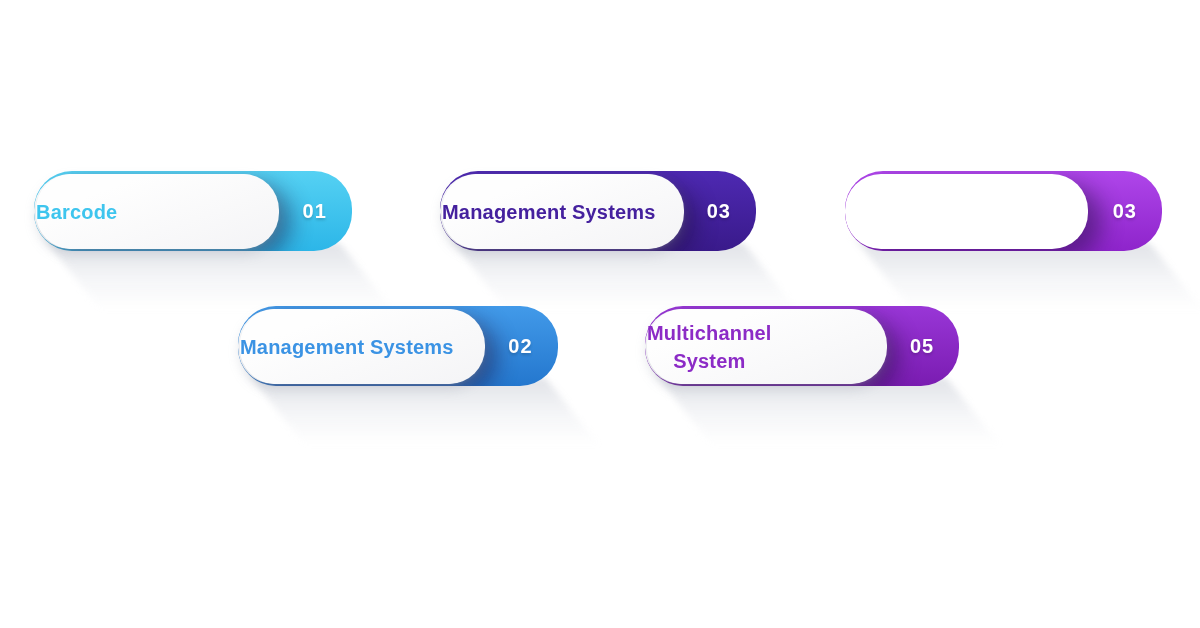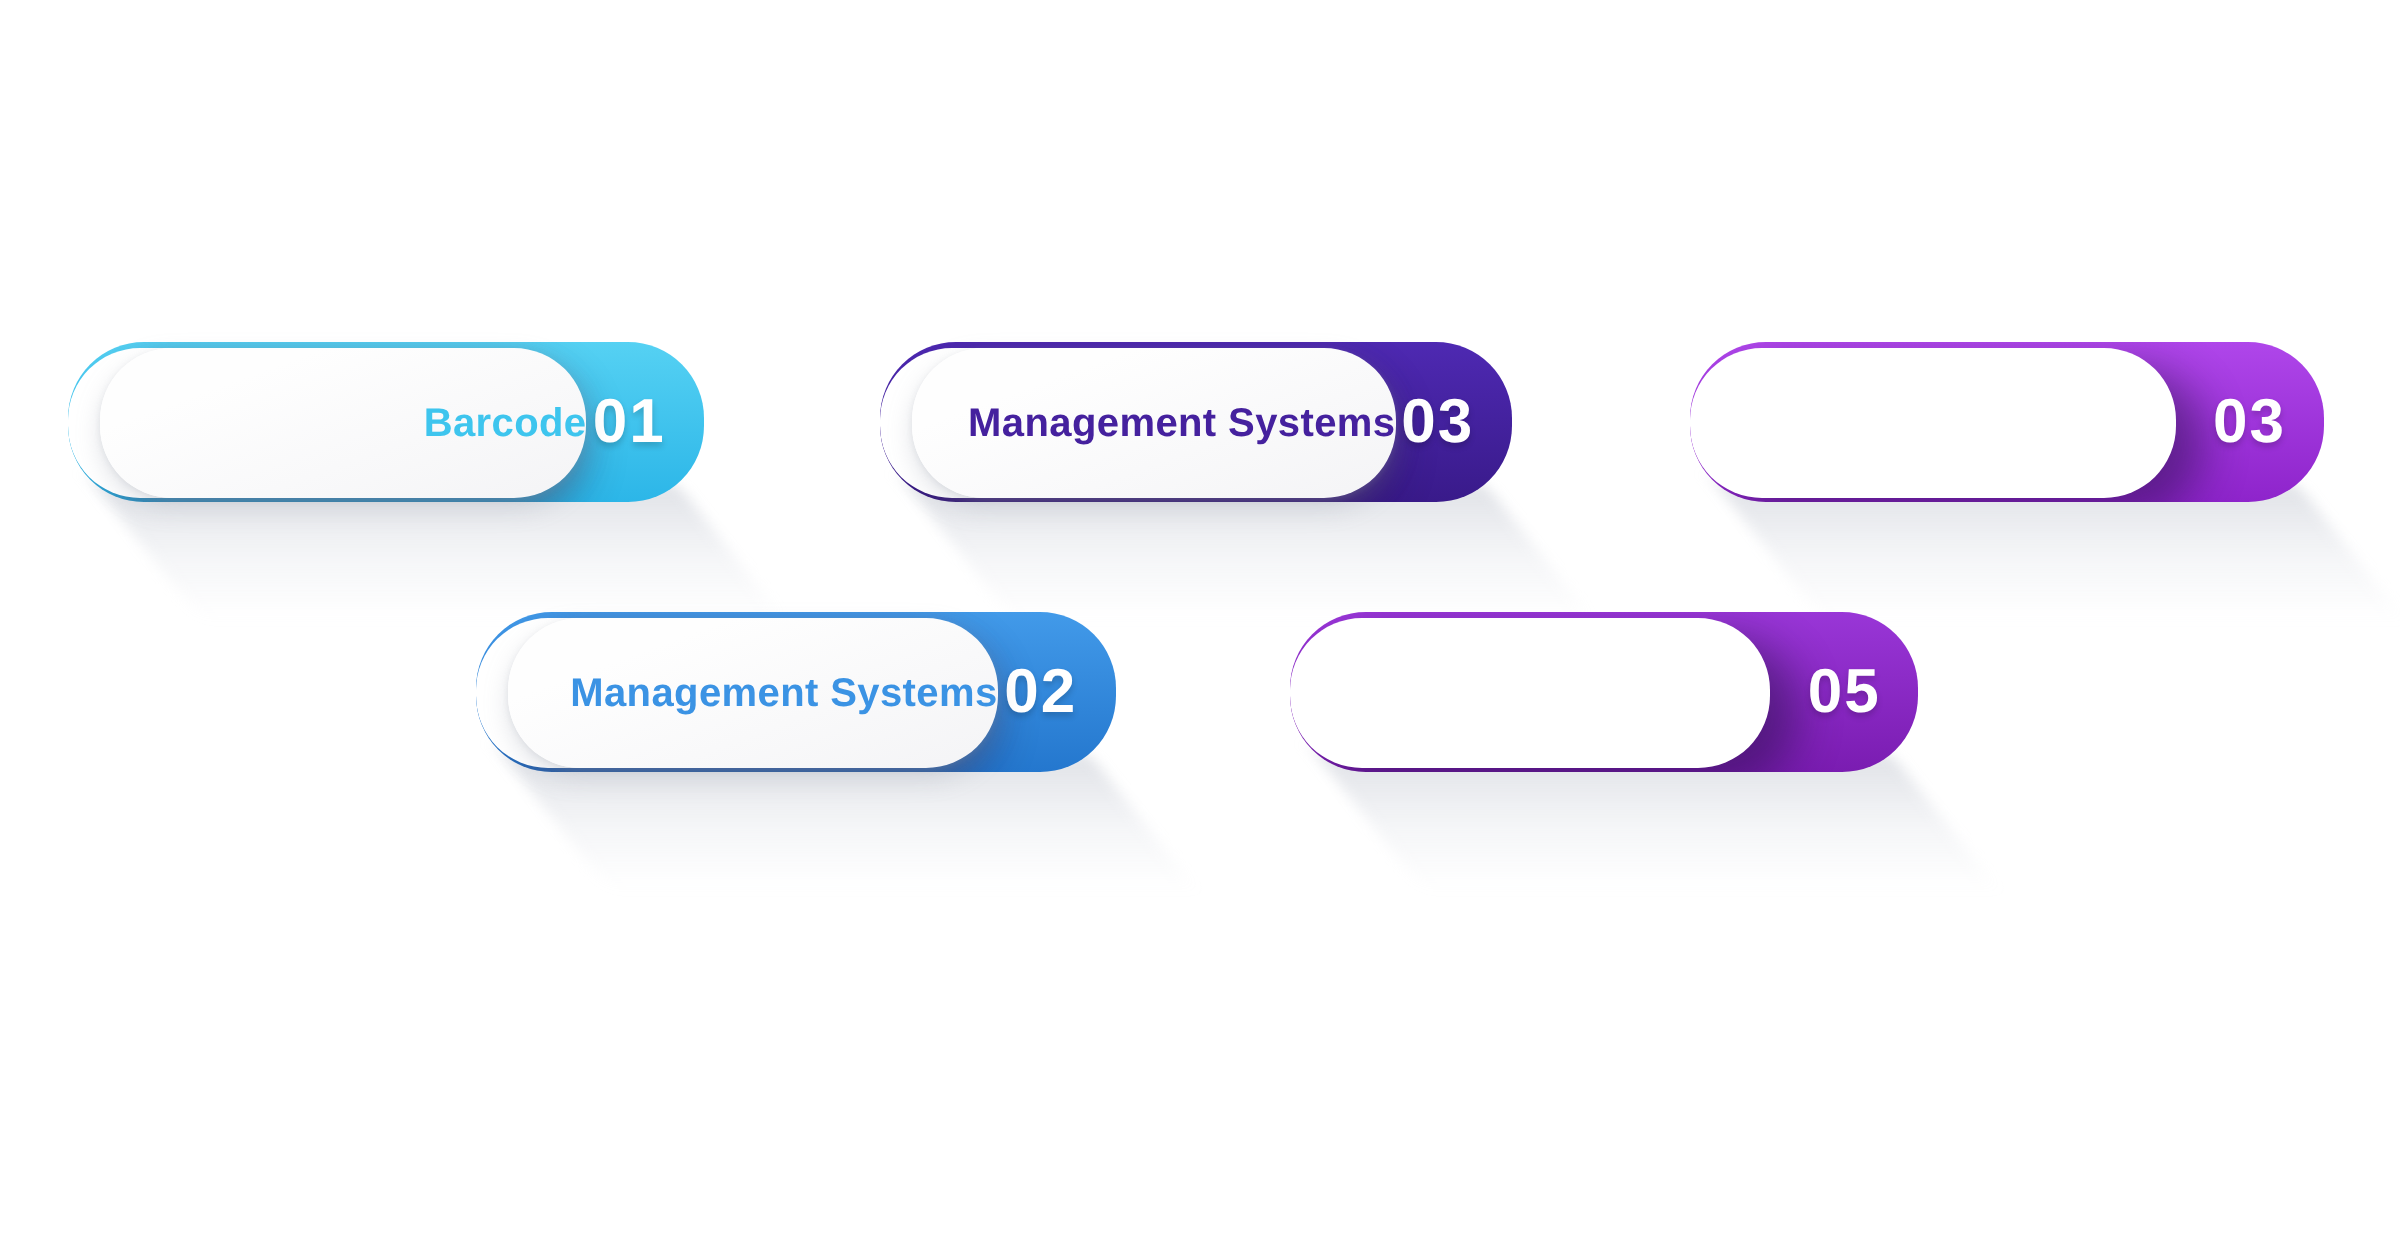--- a/index.html
+++ b/index.html
@@ -56,35 +56,35 @@
     border-radius:36px;
     background:#ffffff;
     box-shadow:14px 10px 22px rgba(28,14,58,0.45);
   }
   .num {
     position:absolute;
     right:0; top:0; bottom:0;
     width:23.5%;
     display:flex; align-items:center; justify-content:center;
     color:var(--numc);
-    font-size:31px;
+    font-size:20px;
     font-weight:700;
     letter-spacing:1px;
     text-shadow:0 2px 3px rgba(0,0,0,0.18);
   }
 
   
   .pill-white {
     position:absolute;
-    top:3px; bottom:2px; left:16px;
+    top:3px; bottom:2px; left:2px;
     width:76.5%;
     border-radius:36px;
     background:linear-gradient(160deg, #fefefe 25%, #f4f4f6 100%);
     box-shadow:0 5px 12px rgba(148,153,168,0.28), 0 1px 3px rgba(148,153,168,0.18);
-    display:flex; align-items:center; justify-content:flex-end;
+    display:flex; align-items:center; justify-content:flex-start;
     z-index:2;
   }
   .label {
     text-align:center;
     color:var(--txt);
     font-weight:700;
     font-size:20px;
     line-height:28px;
     letter-spacing:0.2px;
   }
@@ -129,20 +129,26 @@
         <span>Management Systems</span>
       </div>
     </div>
   </div>
 
   <div class="card card-pos-4" style="--g1: #9936d7; --g2: #7a1cb1; --txt: #8c2bc6; --numc: #ffffff;">
     <div class="ground-shadow"></div>
     <div class="pill-color">
       <span class="num">05</span>
     </div>
+    <div class="pill-white">
+      <div class="label">
+        <span>Multichannel</span>
+        <span>System</span>
+      </div>
+    </div>
   </div>
 
   <div class="card card-pos-5" style="--g1: #af46ea; --g2: #8e24cb; --txt: #a43be2; --numc: #ffffff;">
     <div class="ground-shadow"></div>
     <div class="pill-color">
       <span class="num">03</span>
     </div>
   </div>
 
 </div>

